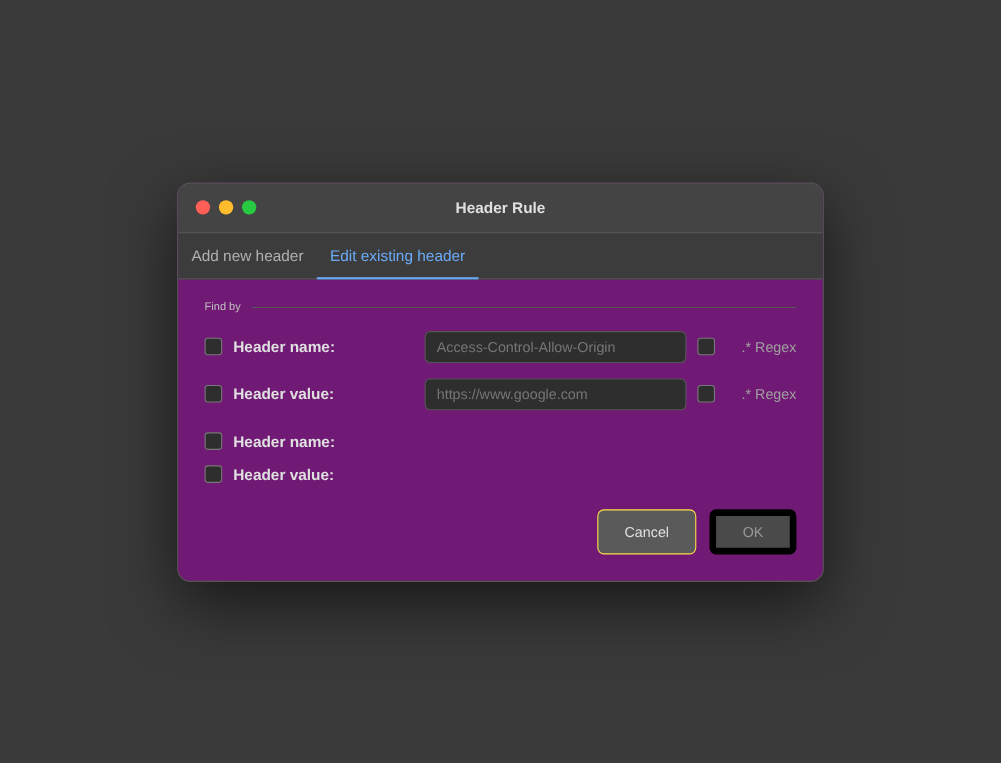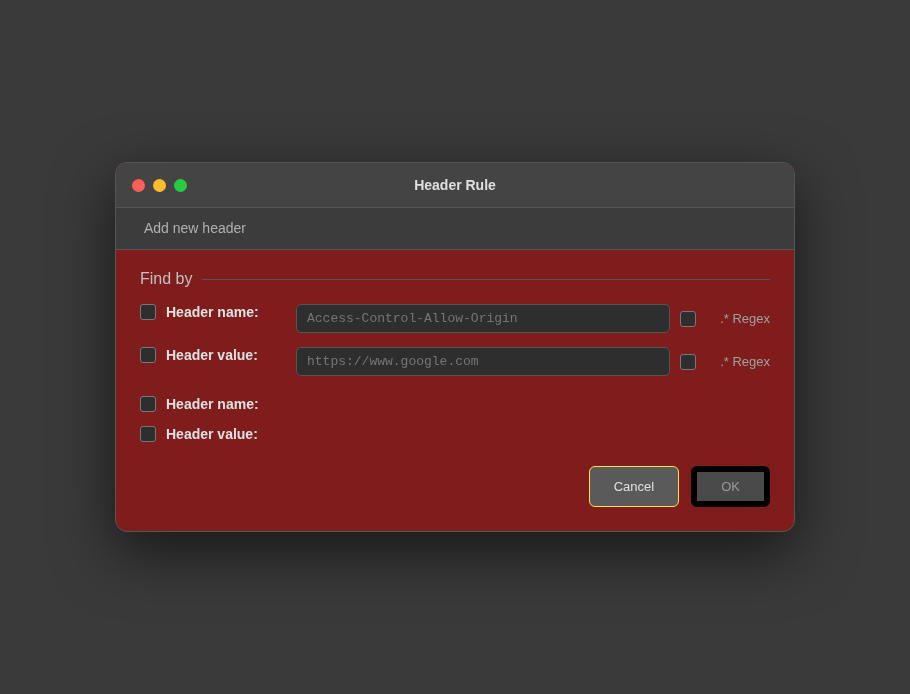--- a/index.html
+++ b/index.html
@@ -12,23 +12,23 @@
       background: #3a3a3a;
       display: flex;
       align-items: center;
       justify-content: center;
       width: 910px;
       height: 694px;
       font-family: -apple-system, BlinkMacSystemFont, "Helvetica Neue", Arial, sans-serif;
     }
 
     .dialog {
-      background: #7f1d1d;
+      background: #701a75;
       border-radius: 12px;
-      width: 680px;
+      width: 588px;
       box-shadow: 0 20px 60px rgba(0,0,0,0.6);
       overflow: hidden;
       border: 1px solid #555;
     }
 
     .title-bar {
       background: #444;
       display: flex;
       align-items: center;
       justify-content: center;
@@ -60,21 +60,21 @@
       font-weight: 600;
     }
 
     .tabs {
       display: flex;
       background: #3c3c3c;
       border-bottom: 1px solid #555;
     }
 
     .tab {
-      padding: 12px 28px;
+      padding: 12px 12px;
       color: #b0b0b0;
       font-size: 14px;
       cursor: pointer;
       border-bottom: 2px solid transparent;
       margin-bottom: -1px;
     }
 
     .tab.active {
       color: #6aabf7;
       border-bottom: 2px solid #6aabf7;
@@ -86,35 +86,36 @@
     }
 
     .section {
       margin-bottom: 20px;
     }
 
     .section-label {
       display: flex;
       align-items: center;
       color: #c0c0c0;
-      font-size: 16px;
+      font-size: 10px;
       margin-bottom: 16px;
       font-weight: 400;
     }
 
     .section-label::after {
       content: '';
       flex: 1;
       height: 1px;
       background: #555;
       margin-left: 10px;
     }
 
     .field-row {
       display: flex;
+      align-items: center;
       margin-bottom: 14px;
       gap: 10px;
     }
 
     .checkbox {
       width: 16px;
       height: 16px;
       border: 1px solid #777;
       background: #2e2e2e;
       border-radius: 3px;
@@ -131,21 +132,22 @@
 
     .text-input {
       flex: 1;
       background: #2e2e2e;
       border: 1px solid #555;
       border-radius: 5px;
       padding: 6px 10px;
       color: #aaa;
       font-size: 13px;
       outline: none;
-      font-family: Liberation Mono, monospace;
+      font-family: Liberation Sans, sans-serif;
+      margin-left: 44px;
     }
 
     .regex-group {
       display: flex;
       align-items: center;
       gap: 24px;
       flex-shrink: 0;
     }
 
     .regex-checkbox {
@@ -201,20 +203,21 @@
     <div class="traffic-lights">
       <div class="traffic-light close"></div>
       <div class="traffic-light minimize"></div>
       <div class="traffic-light maximize"></div>
     </div>
     <span class="title-bar-text">Header Rule</span>
   </div>
 
   <div class="tabs">
     <div class="tab">Add new header</div>
+    <div class="tab active">Edit existing header</div>
   </div>
 
   <div class="content">
 
     <div class="section">
       <div class="section-label">Find by</div>
 
       <div class="field-row">
         <div class="checkbox"></div>
         <span class="field-label">Header name:</span>

